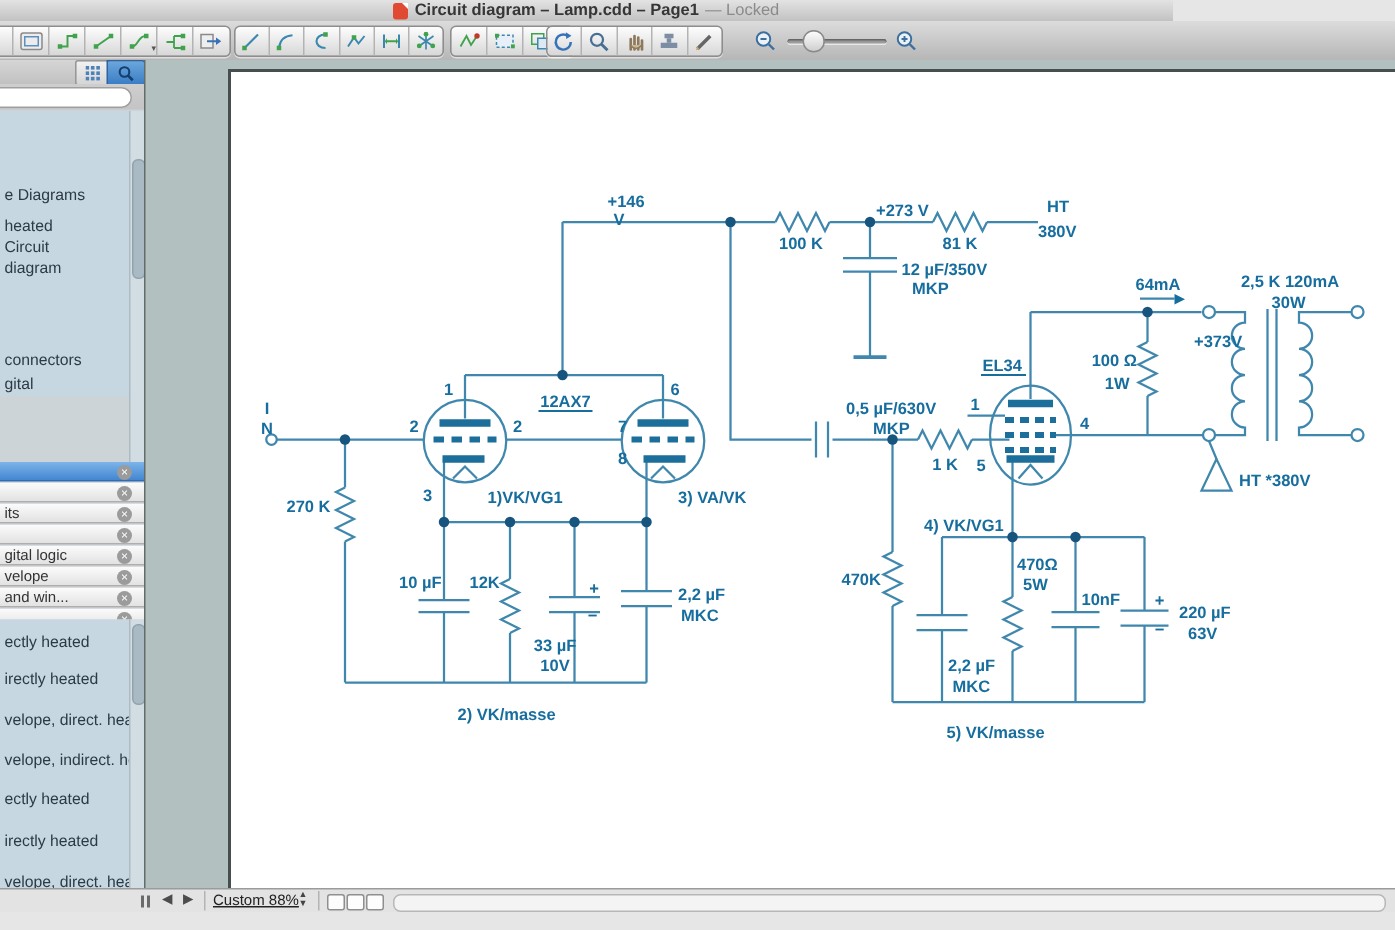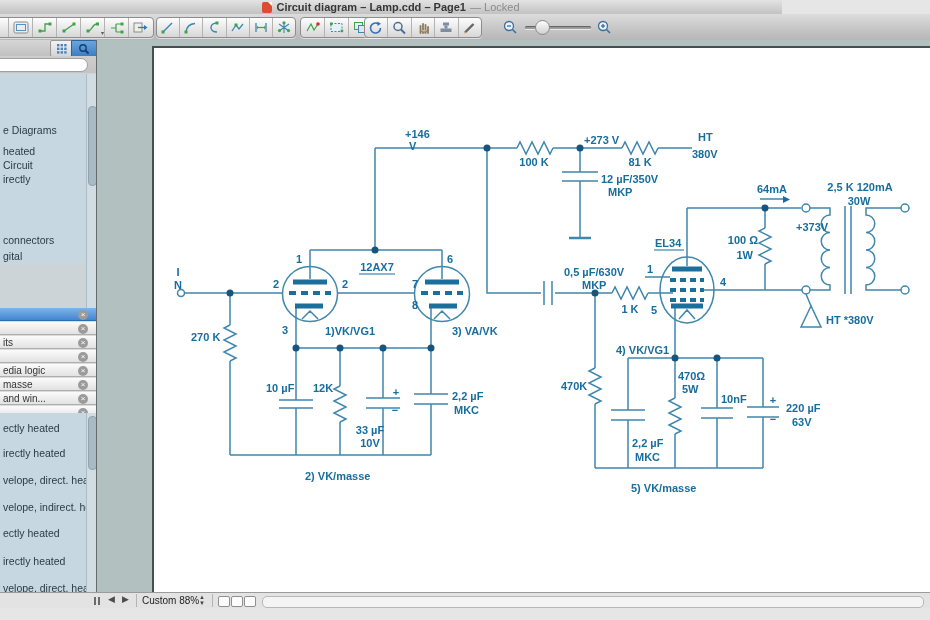--- a/index.html
+++ b/index.html
@@ -41,21 +41,21 @@
   #page{position:absolute;left:55px;top:6px;width:780px;height:546px;background:#ffffff;border-left:2px solid #454f4f;border-top:2px solid #454f4f;box-sizing:border-box;}
   #circuit-svg{position:absolute;left:0;top:0;}
   
   .ct{font-family:"Liberation Sans",sans-serif;font-size:11px;font-weight:bold;fill:#176e9e;}
   .mid{text-anchor:middle;} .end{text-anchor:end;}
   
   #statusbar{position:absolute;left:0;top:592px;width:930px;height:16px;background:#e3e3e3;border-top:1px solid #9b9b9b;}
   #bottomstrip{position:absolute;left:0;top:608px;width:930px;height:12px;background:#e6e6e6;}
   .pbar{position:absolute;top:4px;width:2px;height:8px;background:#6a6a6a;}
   .navarrow{position:absolute;top:1px;font-size:9px;color:#4c4c4c;}
-  #zoom-label{position:absolute;left:142px;top:2px;font-size:10px;color:#222;}
+  #zoom-label{position:absolute;left:142px;top:2px;font-size:10px;color:#222;text-decoration:underline;}
   #stepper{position:absolute;left:199px;top:1px;font-size:6px;color:#444;line-height:6px;text-align:center;}
   .vsep{position:absolute;top:1px;width:1px;height:13px;background:#b4b4b4;}
   .viewbox{position:absolute;top:3px;width:10px;height:9px;background:#fdfdfd;border:1px solid #8f8f8f;border-radius:2px;}
   #hscroll{position:absolute;left:262px;top:3px;width:660px;height:10px;background:#f4f4f4;border:1px solid #b7b7b7;border-radius:5px;}
 </style>
 </head>
 <body>
 
 <div id="app">
 
@@ -251,35 +251,35 @@
           </svg>
       </div>
     </div>
     <div id="sb-searchwrap">
       <input id="sb-search" type="text" value="" style="">
     </div>
     <div id="sb-toplist">
       <div class="sb-item" style="top:50px">e Diagrams</div>
       <div class="sb-item" style="top:71px">heated</div>
       <div class="sb-item" style="top:85px"> Circuit</div>
-      <div class="sb-item" style="top:99px">irectly</div>
+      <div class="sb-item" style="top:99px">diagram</div>
       <div class="sb-item" style="top:160px">connectors</div>
       <div class="sb-item" style="top:176px">gital</div>
     </div>
     <div id="sb-topscroll">
         <div class="sb-thumb" style="top:32px;height:78px"></div>
       </div>
 
     <div id="sb-tabs">
       <div class="tab-row sel" style="top:0px"><span></span><span class="x-circle">×</span></div>
       <div class="tab-row" style="top:14px"><span></span><span class="x-circle">×</span></div>
       <div class="tab-row" style="top:28px"><span>its</span><span class="x-circle">×</span></div>
       <div class="tab-row" style="top:42px"><span></span><span class="x-circle">×</span></div>
-      <div class="tab-row" style="top:56px"><span>edia logic</span><span class="x-circle">×</span></div>
-      <div class="tab-row" style="top:70px"><span>masse</span><span class="x-circle">×</span></div>
+      <div class="tab-row" style="top:56px"><span>gital logic</span><span class="x-circle">×</span></div>
+      <div class="tab-row" style="top:70px"><span>velope</span><span class="x-circle">×</span></div>
       <div class="tab-row" style="top:84px"><span>and win...</span><span class="x-circle">×</span></div>
       <div class="tab-row" style="top:98px"><span></span><span class="x-circle">×</span></div>
     </div>
 
     <div id="sb-botlist">
       <div class="sb-item" style="top:9px">ectly heated</div>
       <div class="sb-item" style="top:34px">irectly heated</div>
       <div class="sb-item" style="top:61px">velope, direct. heated</div>
       <div class="sb-item" style="top:88px">velope, indirect. he</div>
       <div class="sb-item" style="top:114px">ectly heated</div>

